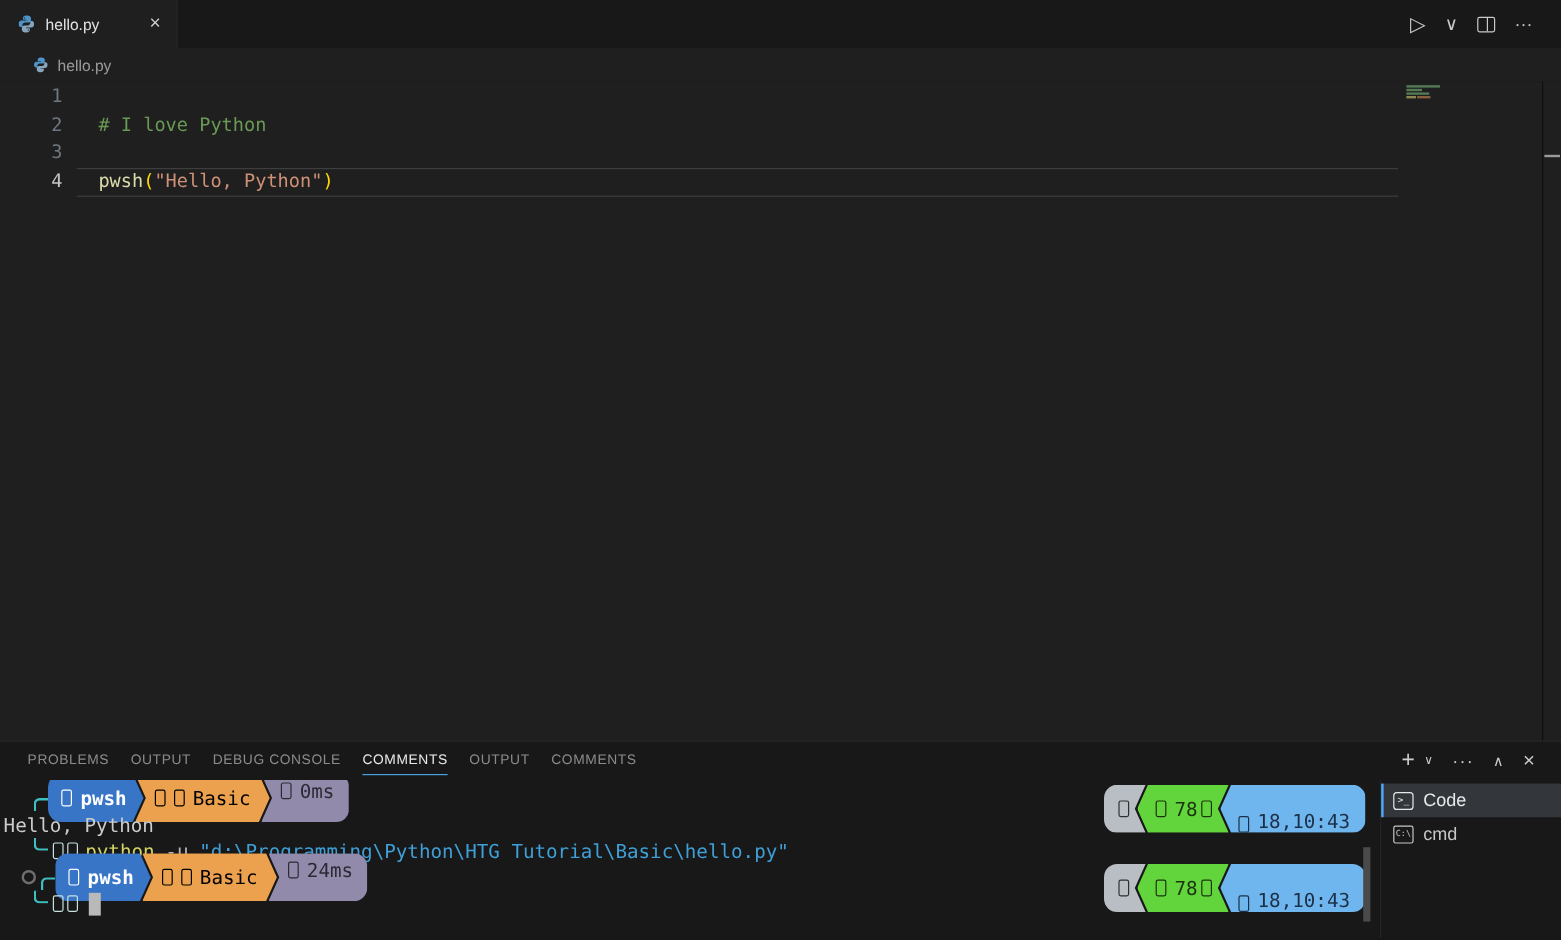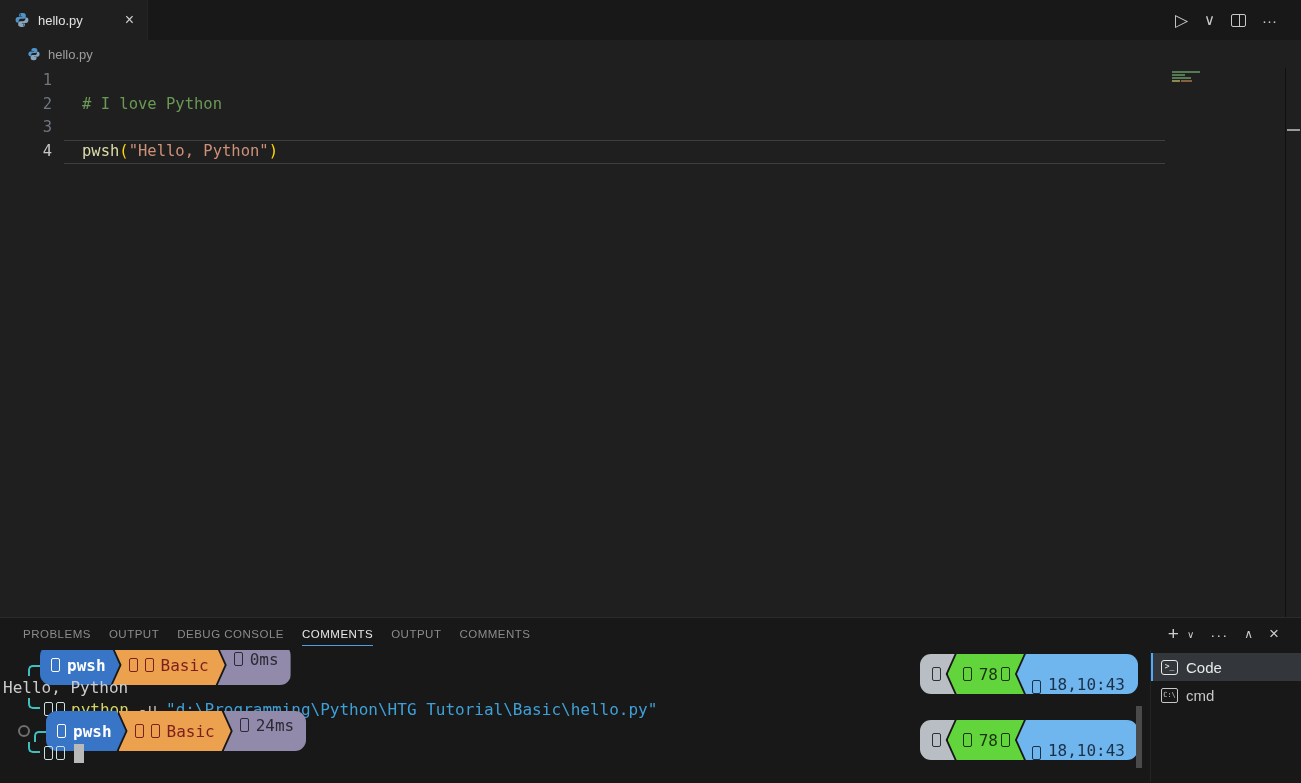--- a/index.html
+++ b/index.html
@@ -72,21 +72,21 @@
   .panel-body { position:relative; display:flex; height:132px; }
   .terminal { flex:1; padding:4px 0 0 3px; font-family:"DejaVu Sans Mono", monospace;
               font-size:16px; color:#cccccc; position:relative; overflow:hidden; }
   .trow { height:22px; display:flex; align-items:center; position:relative; white-space:pre; }
   .trow .rightseg { position:absolute; right:12px; top:0; height:22px; display:flex; }
 
   .seg { display:flex; align-items:center; height:40px; font-size:16px; }
   .sL1 { background:#3875C6; color:#ffffff; font-weight:bold;
          border-radius:11px 0 0 11px; padding:0 14px 0 11px;
          clip-path:polygon(0 0, calc(100% - 9px) 0, 100% 50%, calc(100% - 9px) 100%, 0 100%); }
-  .sL2 { background:#ECA14E; color:#7f1d1d; padding:0 16px 0 16px; margin-left:-7px;
+  .sL2 { background:#ECA14E; color:#000000; padding:0 16px 0 16px; margin-left:-7px;
          clip-path:polygon(0 0, calc(100% - 9px) 0, 100% 50%, calc(100% - 9px) 100%, 0 100%, 9px 50%); }
   .sL3 { background:#918AAB; color:#2d2a35; padding:0 12px 12px 16px; margin-left:-7px;
          border-radius:0 11px 11px 0;
          clip-path:polygon(0 0, 100% 0, 100% 100%, 0 100%, 9px 50%); }
   .sR1 { background:#B9BEC4; color:#2f2f2f; border-radius:11px 0 0 11px; padding:0 14px 0 12px;
          clip-path:polygon(0 0, 100% 0, calc(100% - 9px) 50%, 100% 100%, 0 100%); }
   .sR2 { background:#63D53C; color:#1c330f; padding:0 14px 0 15px; margin-left:-7px;
          clip-path:polygon(9px 0, 100% 0, calc(100% - 9px) 50%, 100% 100%, 9px 100%, 0 50%); }
   .sR3 { background:#6FB5EE; color:#1b3047; padding:0 13px 0 15px; margin-left:-7px;
          border-radius:0 11px 11px 0;

